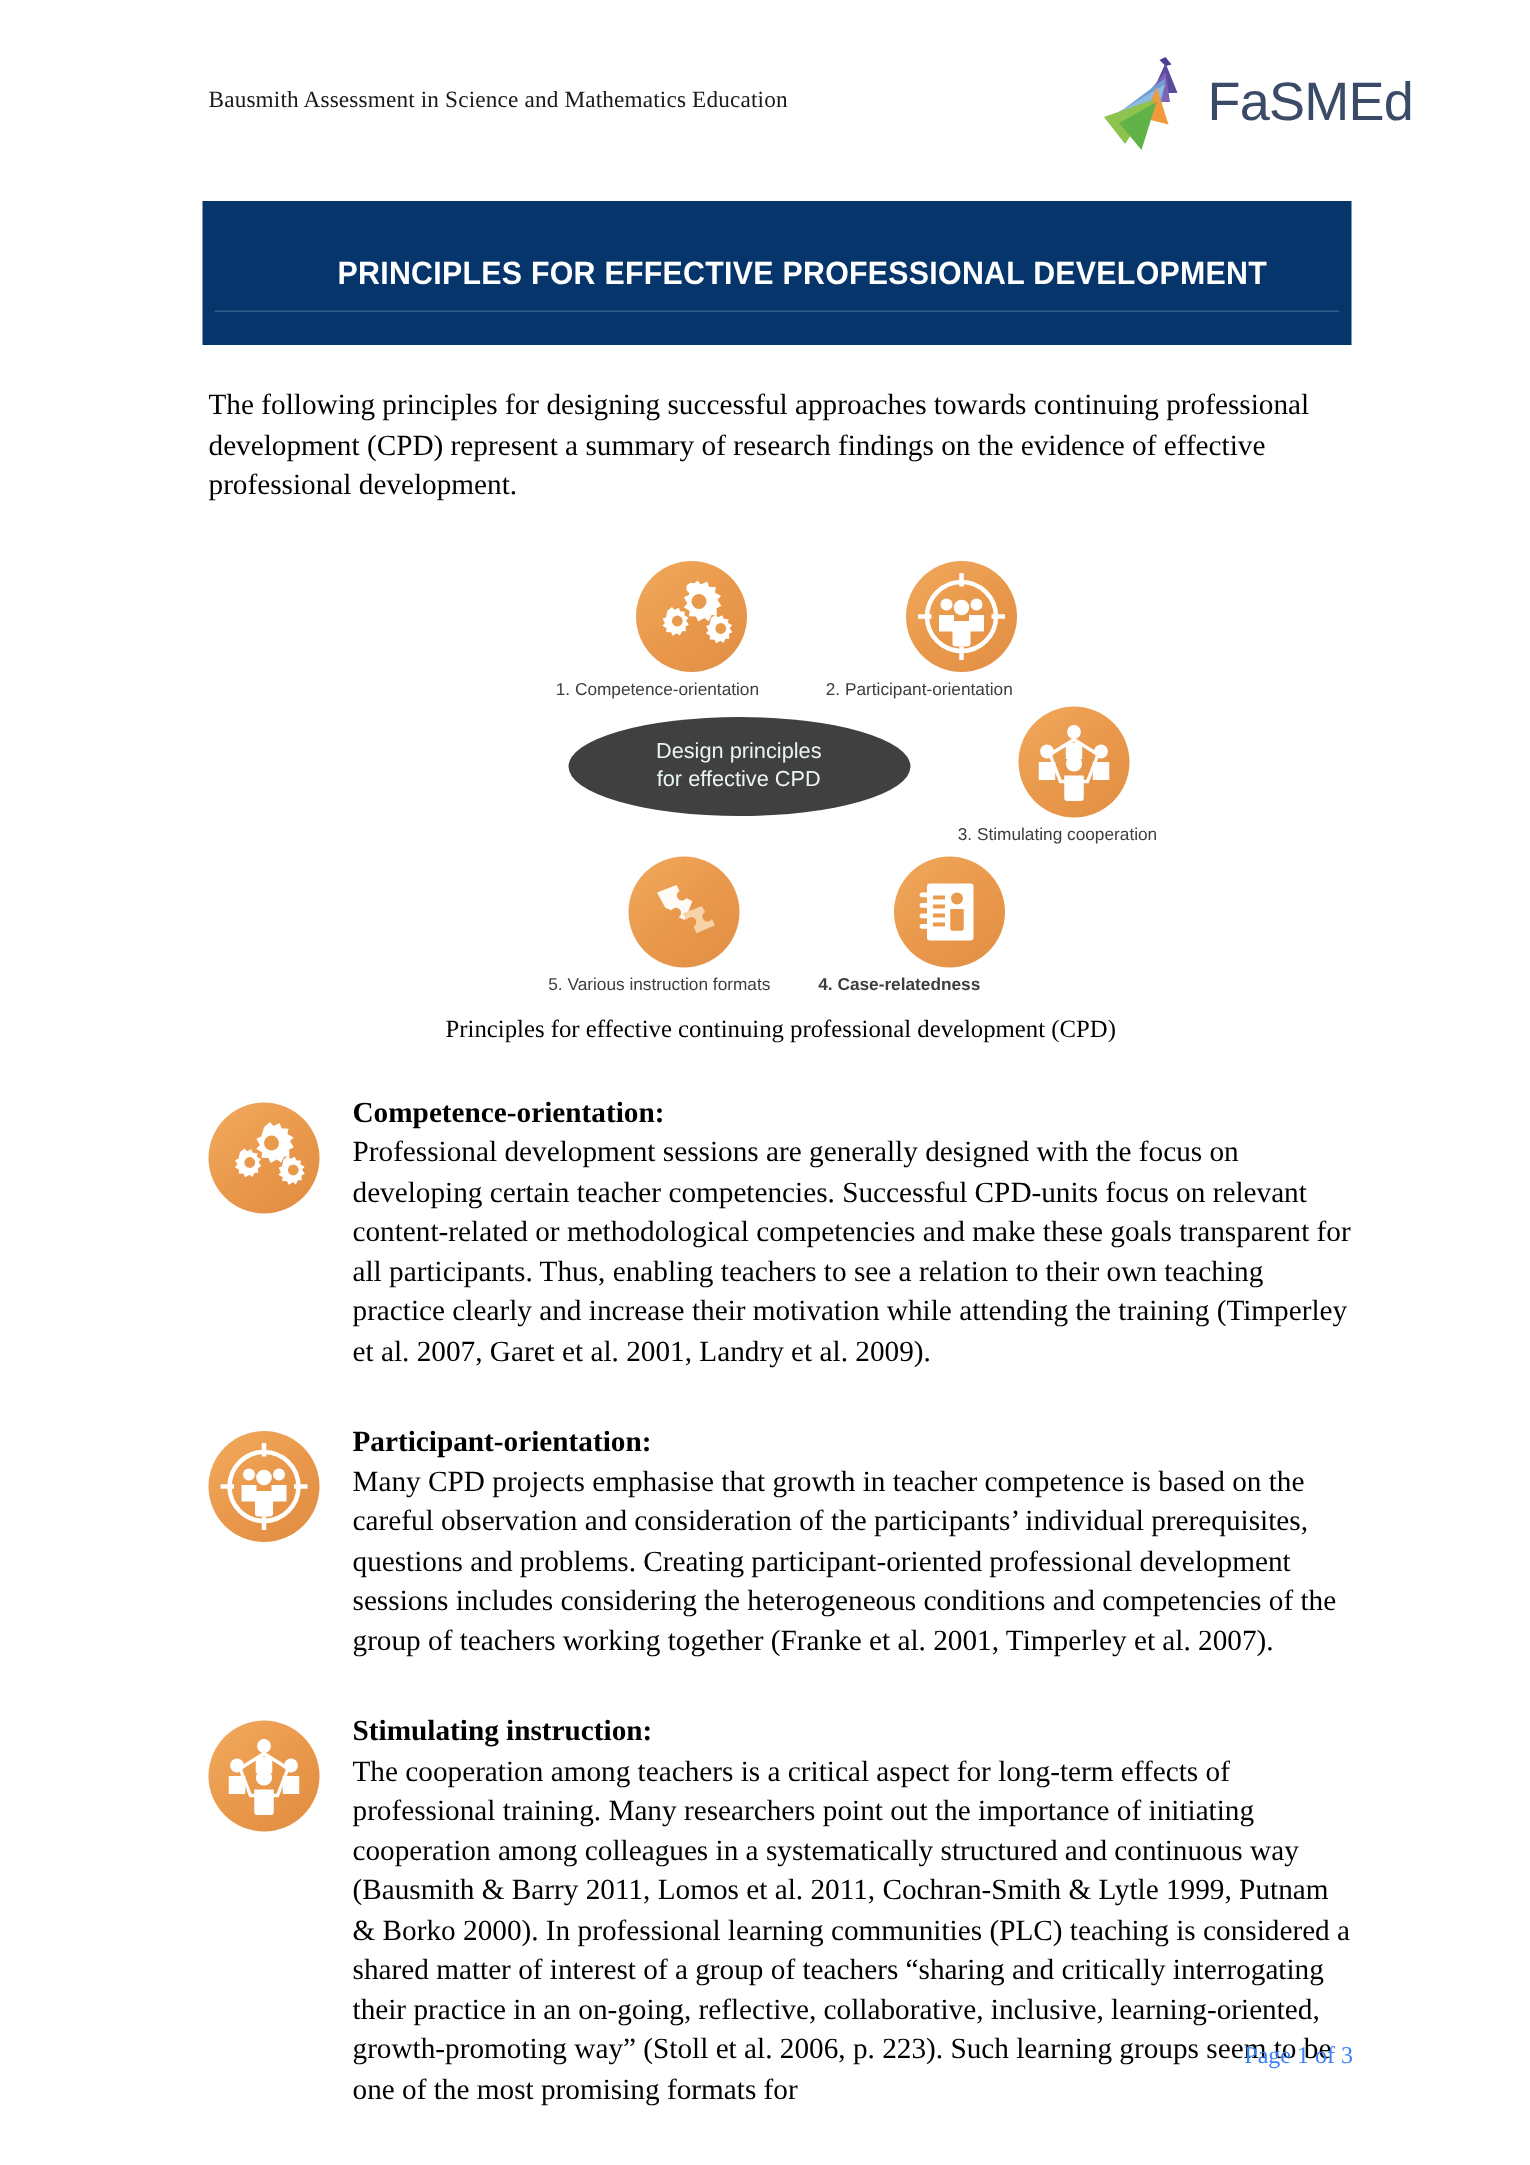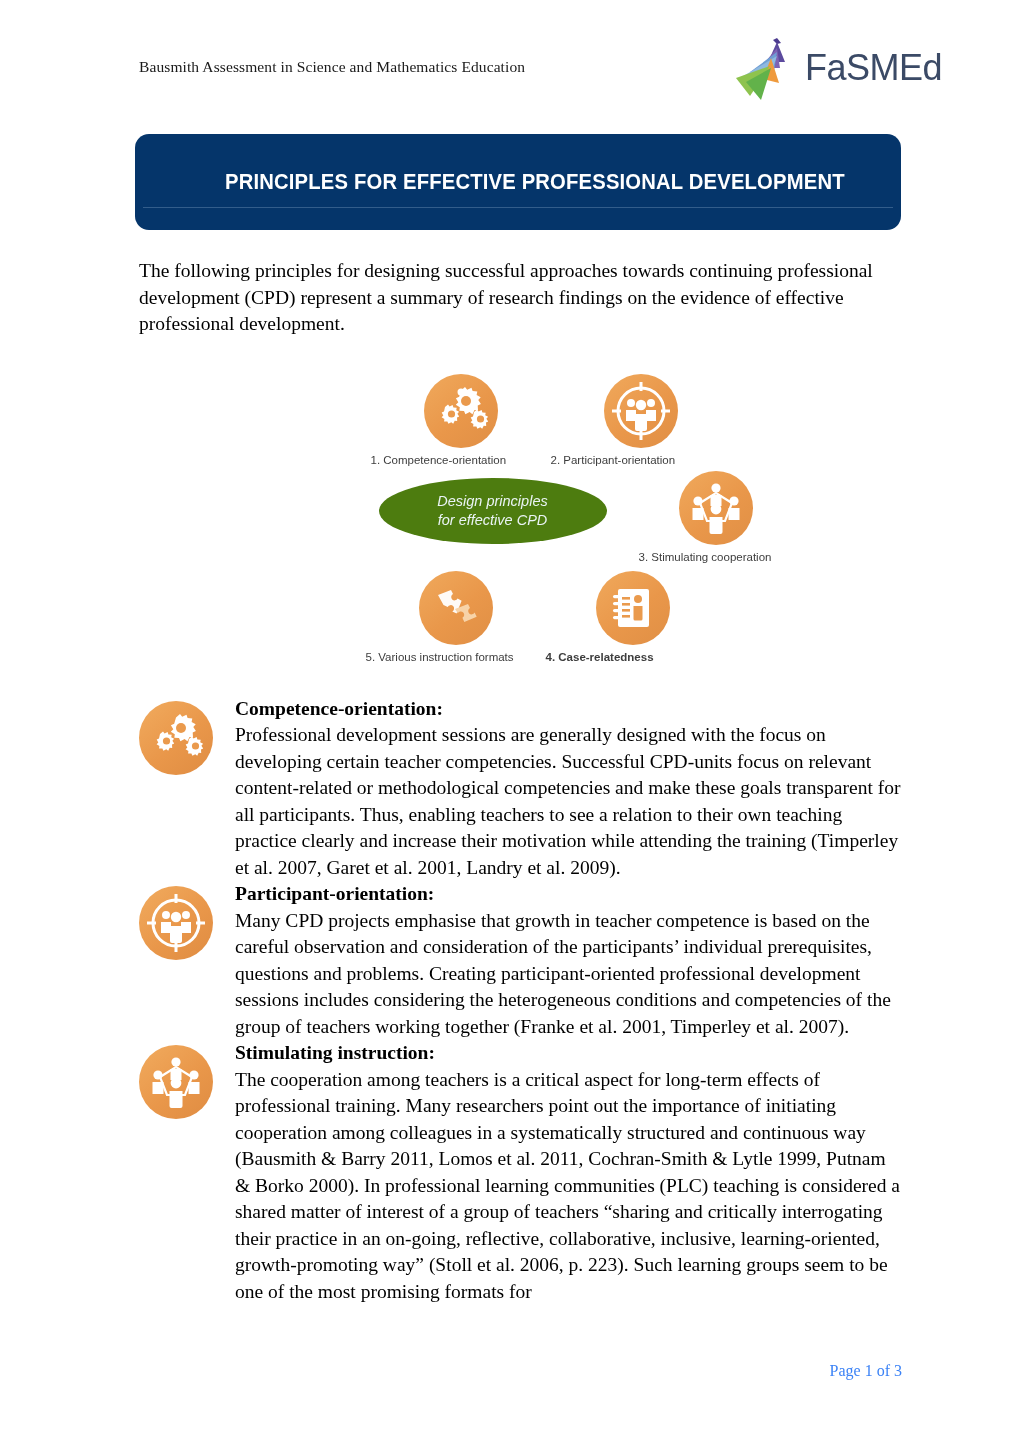--- a/index.html
+++ b/index.html
@@ -58,21 +58,20 @@
   }
 
   
   .title-banner {
     position: absolute;
     left: 135px;
     top: 134px;
     width: 766px;
     height: 96px;
     background: #05356a;
-    border-radius: 14px;
   }
   .title-banner-text {
     position: absolute;
     left: 90px;
     top: 36px;
     font-family: "Liberation Sans", "DejaVu Sans", sans-serif;
     font-weight: bold;
     font-size: 21.5px;
     color: #ffffff;
     letter-spacing: 0.2px;
@@ -138,25 +137,24 @@
     color: #3d3d3d;
     white-space: nowrap;
   }
   .center-ellipse {
     position: absolute;
     left: 118px;
     top: 112px;
     width: 228px;
     height: 66px;
     border-radius: 50%;
-    background: #4d7c0f;
+    background: #404040;
     display: flex;
     align-items: center;
     justify-content: center;
-    font-style: italic;
   }
   .center-ellipse-text {
     font-family: "Liberation Sans", "DejaVu Sans", sans-serif;
     font-size: 14.5px;
     color: #eaf4f5;
     line-height: 19px;
     text-align: center;
     white-space: pre-line;
   }
   .figure-caption {
@@ -165,20 +163,21 @@
     bottom: 0;
     width: 763px;
     text-align: center;
     font-size: 16.5px;
     color: #000;
   }
 
   
   .principle {
     position: relative;
+    margin-top: 34px;
     padding-left: 96px;
     min-height: 76px;
   }
   .principle-icon {
     position: absolute;
     left: 0;
     top: 5px;
     width: 74px;
     height: 74px;
     border-radius: 50%;
@@ -350,20 +349,21 @@
               <rect x="17" y="38" width="8" height="3.2" rx="1.6"></rect>
               <rect x="17" y="45" width="8" height="3.2" rx="1.6"></rect>
             </g>
           </svg>
         </div>
         <div class="node-label">4. Case-relatedness</div>
       </div>
 
     </div>
 
+    <div class="figure-caption">Principles for effective continuing professional development (CPD)</div>
   </div>
 
   <div class="principle">
     <div class="principle-icon">
       <svg width="74" height="74" viewBox="0 0 74 74">
         <g fill="#ffffff">
           <path d="M37 16.5 l4-3.5 2.2 2.7 4.3-2 1.1 3.4 4.7 .4 -.7 3.5 4.1 2.3 -2.4 2.6 2.6 4 -3.2 1.6 .3 4.7 -3.5 -.2 -2.1 4.2 -2.8-2.2 -4.2 2.3 -1.4-3.3 -4.7-.2 .5-3.5 -4-2.5 2.5-2.5 -2.4-4.1 3.3-1.5 Z"></path>
           <circle cx="42" cy="27" r="5" fill="#ea9a4d"></circle>
           <path d="M21 33 l3-2.4 1.6 1.9 3-1.4 .8 2.4 3.3 .3 -.5 2.4 2.9 1.6 -1.7 1.9 1.8 2.8 -2.2 1.1 .2 3.3 -2.5-.1 -1.5 2.9 -1.9-1.5 -2.9 1.6 -1-2.3 -3.3-.1 .3-2.5 -2.8-1.7 1.7-1.8 -1.6-2.9 2.3-1 Z"></path>
           <circle cx="27.5" cy="40" r="3.6" fill="#ea9a4d"></circle>

